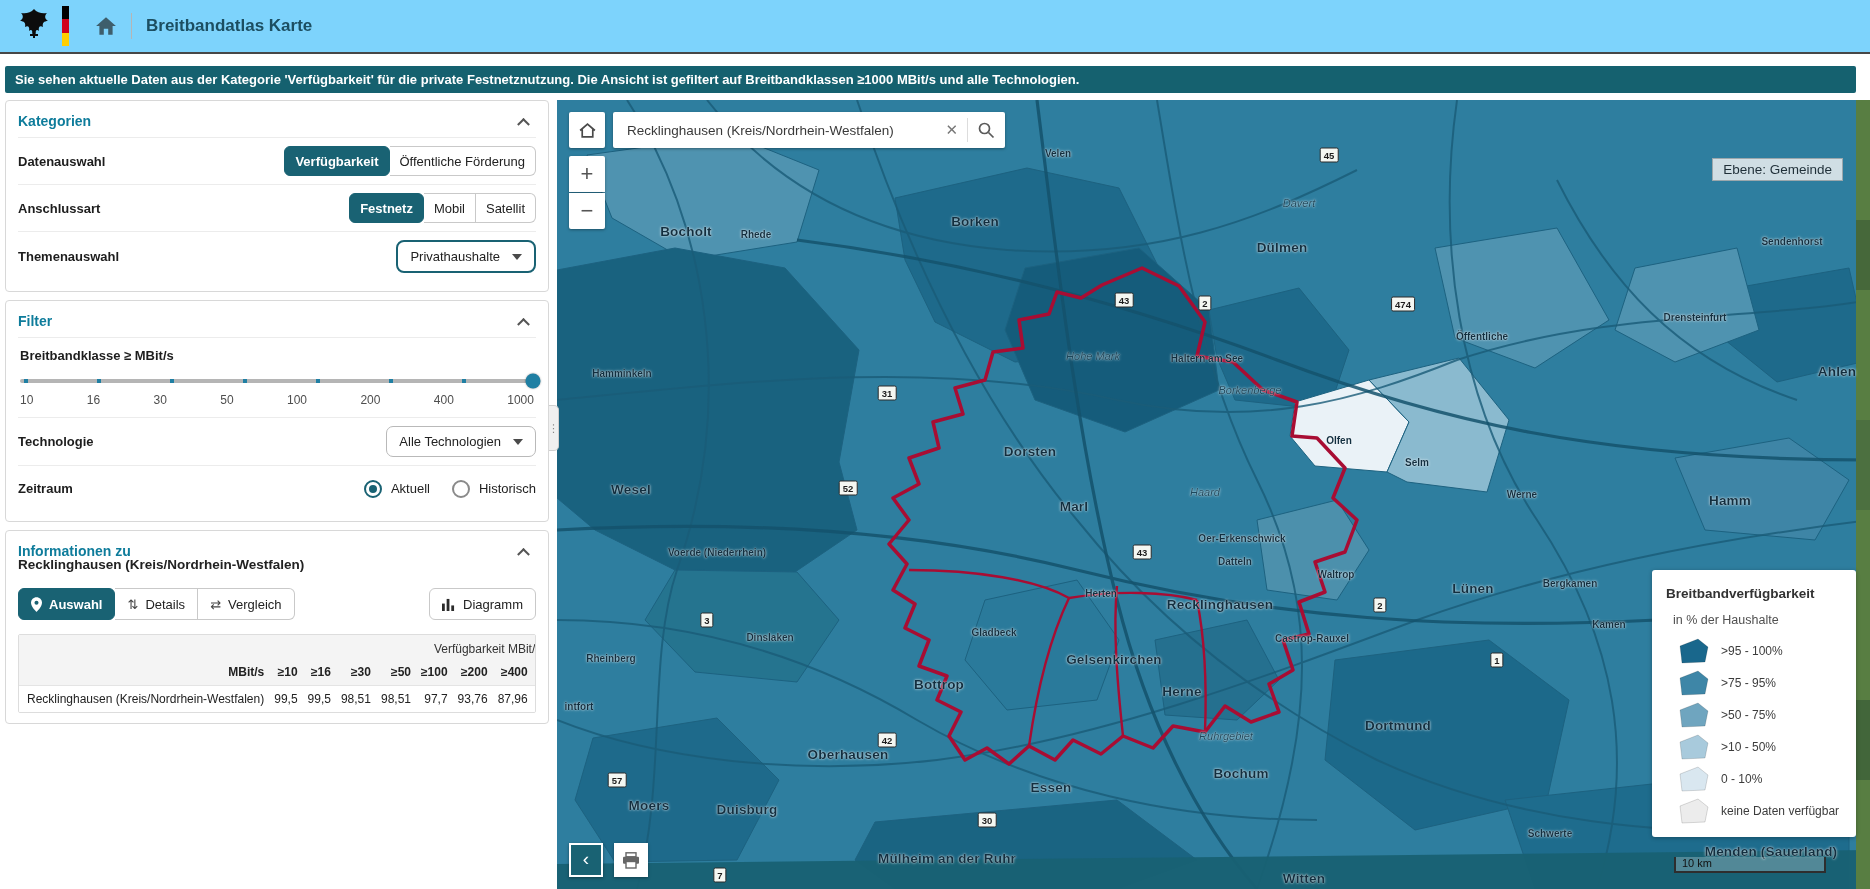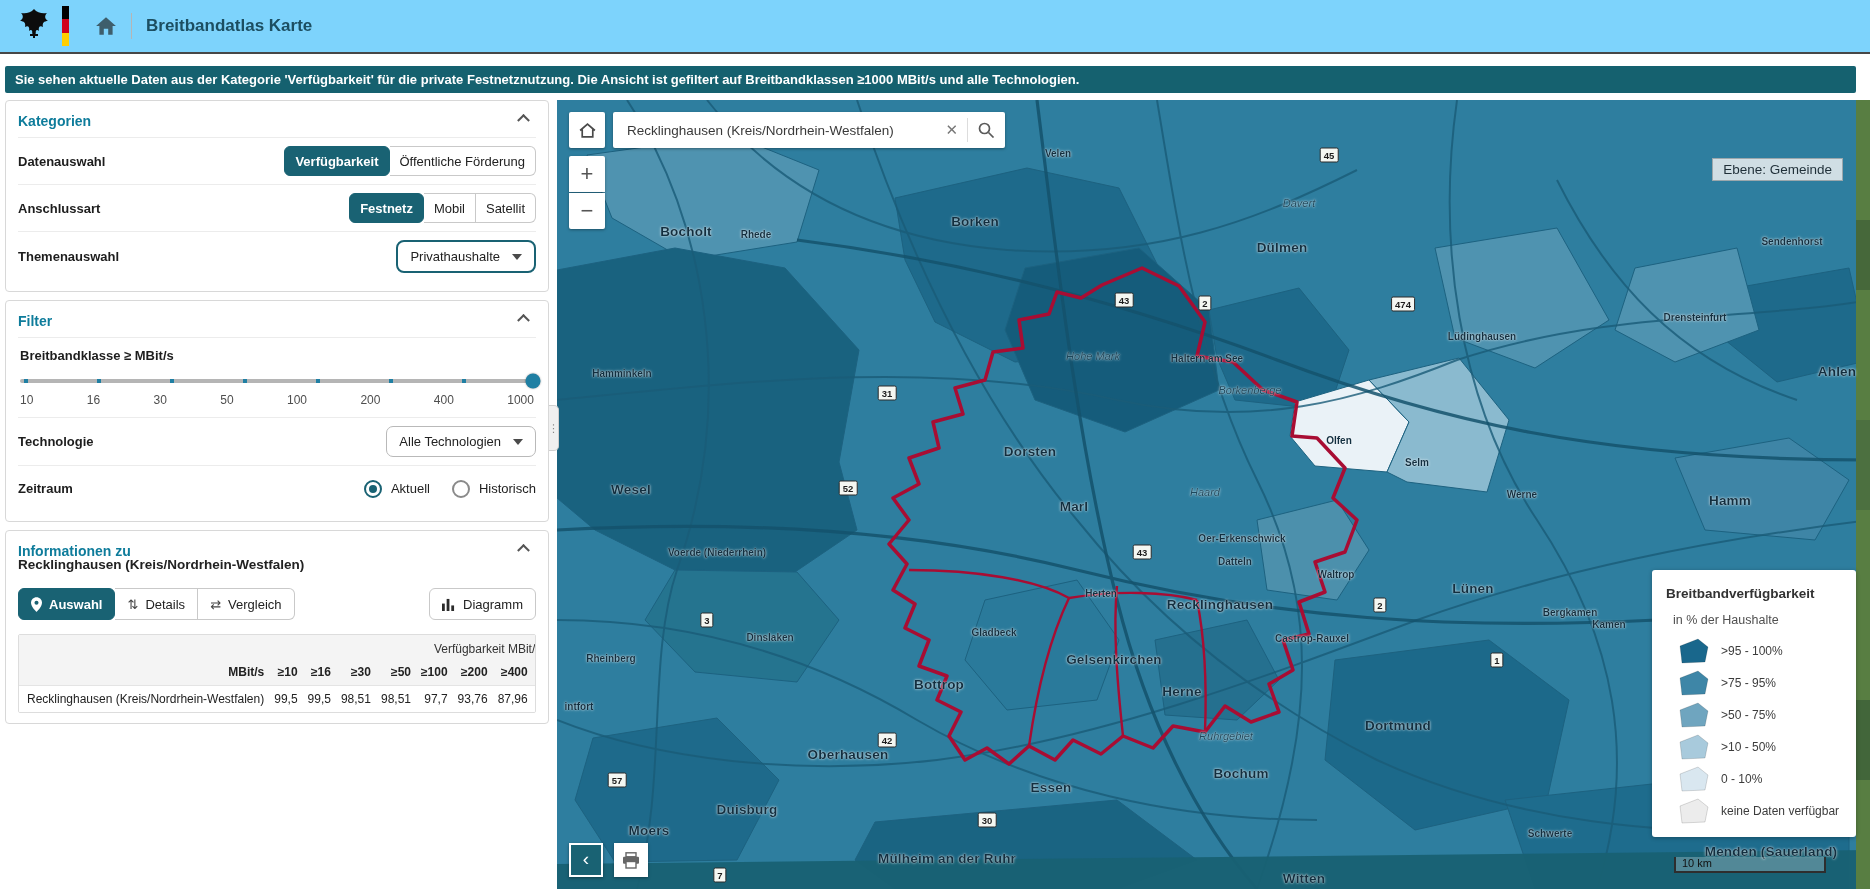--- a/index.html
+++ b/index.html
@@ -15,21 +15,21 @@
 .flagbar div { flex:1; }
 .home-btn { margin-left:26px; display:flex; align-items:center; cursor:pointer; }
 .tdivider { width:1px; height:26px; background:#b5b5b5; margin:0 14px; }
 .app-title { font-size:17px; font-weight:bold; color:#1C4E61; }
 
 .banner { margin:12px 14px 0 5px; height:27px; background:#15616F; color:#fff;
   font-size:13px; font-weight:bold; display:flex; align-items:center; padding:0 10px; border-radius:2px; }
 
 .sidebar { position:absolute; left:5px; top:100px; width:544px; }
 .card { border:1px solid #D8D8D8; border-radius:4px; background:#fff; margin-bottom:8px; padding:8px 12px 10px; }
-.card-head { display:flex; justify-content:space-between; align-items:flex-start; padding:4px 2px 8px 0; }
+.card-head { display:flex; justify-content:space-between; align-items:center; padding:4px 2px 8px 0; }
 .card-title { color:#0E7C9B; font-weight:bold; font-size:14px; }
 .chev { width:9px; height:9px; border-left:2px solid #555; border-top:2px solid #555;
   transform:rotate(45deg) translate(2px,2px); cursor:pointer; margin-right:6px; }
 .row { display:flex; justify-content:space-between; align-items:center; padding:8px 0; border-top:1px solid #ECECEC; min-height:46px; }
 .row-label { font-size:13px; font-weight:bold; color:#1d1d1d; }
 .seg { display:flex; }
 .seg .sbtn { height:30px; padding:0 10px; font-size:13px; background:#fff; border:1px solid #C9C9C9;
   color:#222; cursor:pointer; font-family:inherit; display:flex; align-items:center; }
 .seg .sbtn + .sbtn { border-left:none; }
 .seg .sbtn:first-child { border-radius:6px 0 0 6px; }
@@ -363,58 +363,58 @@
   <div>
 
   <div class="map-label major" style="left: 129px; top: 131px;">Bocholt</div>
       <div class="map-label town" style="left: 199px; top: 134px;">Rhede</div>
       <div class="map-label major" style="left: 418px; top: 121px;">Borken</div>
       <div class="map-label town" style="left: 501px; top: 53px;">Velen</div>
       <div class="map-label major" style="left: 706px; top: 147px; margin-left: 19px;">Dülmen</div>
       <div class="map-label area" style="left: 742px; top: 103px;">Davert</div>
       <div class="map-label town" style="left: 1235px; top: 141px;">Sendenhorst</div>
       <div class="map-label town" style="left: 1138px; top: 217px;">Drensteinfurt</div>
-      <div class="map-label town" style="left: 925px; top: 236px;">Lüdinghausen</div>
+      <div class="map-label town" style="left: 925px; top: 236px;">Öffentliche</div>
       <div class="map-label major" style="left: 1280px; top: 271px;">Ahlen</div>
       <div class="map-label town" style="left: 65px; top: 273px;">Hamminkeln</div>
       <div class="map-label town" style="left: 650px; top: 258px;">Haltern am See</div>
       <div class="map-label area" style="left: 536px; top: 256px;">Hohe Mark</div>
       <div class="map-label area" style="left: 693px; top: 290px;">Borkenberge</div>
       <div class="map-label town" style="left: 782px; top: 340px;">Olfen</div>
       <div class="map-label town" style="left: 860px; top: 362px;">Selm</div>
       <div class="map-label town" style="left: 965px; top: 394px;">Werne</div>
       <div class="map-label major" style="left: 1173px; top: 400px;">Hamm</div>
       <div class="map-label major" style="left: 74px; top: 389px;">Wesel</div>
       <div class="map-label major" style="left: 473px; top: 351px;">Dorsten</div>
       <div class="map-label major" style="left: 517px; top: 406px;">Marl</div>
       <div class="map-label area" style="left: 648px; top: 392px;">Haard</div>
       <div class="map-label town" style="left: 685px; top: 438px;">Oer-Erkenschwick</div>
       <div class="map-label town" style="left: 678px; top: 461px;">Datteln</div>
       <div class="map-label town" style="left: 779px; top: 474px;">Waltrop</div>
       <div class="map-label major" style="left: 916px; top: 488px;">Lünen</div>
-      <div class="map-label town" style="left: 1013px; top: 512px;">Bergkamen</div>
+      <div class="map-label town" style="left: 1013px; top: 483px;">Bergkamen</div>
       <div class="map-label town" style="left: 1052px; top: 524px;">Kamen</div>
       <div class="map-label town" style="left: 160px; top: 452px;">Voerde (Niederrhein)</div>
       <div class="map-label town" style="left: 544px; top: 493px;">Herten</div>
       <div class="map-label major" style="left: 663px; top: 504px;">Recklinghausen</div>
       <div class="map-label town" style="left: 213px; top: 537px;">Dinslaken</div>
       <div class="map-label town" style="left: 437px; top: 532px;">Gladbeck</div>
       <div class="map-label town" style="left: 755px; top: 538px;">Castrop-Rauxel</div>
       <div class="map-label major" style="left: 1157px; top: 574px;">Unna</div>
       <div class="map-label town" style="left: 54px; top: 558px;">Rheinberg</div>
       <div class="map-label major" style="left: 382px; top: 584px;">Bottrop</div>
       <div class="map-label major" style="left: 557px; top: 559px;">Gelsenkirchen</div>
       <div class="map-label major" style="left: 625px; top: 591px;">Herne</div>
       <div class="map-label major" style="left: 841px; top: 625px;">Dortmund</div>
       <div class="map-label town" style="left: 22px; top: 606px;">intfort</div>
       <div class="map-label major" style="left: 291px; top: 654px;">Oberhausen</div>
       <div class="map-label area" style="left: 669px; top: 636px;">Ruhrgebiet</div>
       <div class="map-label major" style="left: 494px; top: 687px;">Essen</div>
       <div class="map-label major" style="left: 684px; top: 673px;">Bochum</div>
-      <div class="map-label major" style="left: 92px; top: 730px;">Moers</div>
+      <div class="map-label major" style="left: 92px; top: 705px;">Moers</div>
       <div class="map-label major" style="left: 190px; top: 709px;">Duisburg</div>
       <div class="map-label major" style="left: 390px; top: 758px;">Mülheim an der Ruhr</div>
       <div class="map-label major" style="left: 747px; top: 778px;">Witten</div>
       <div class="map-label town" style="left: 993px; top: 733px;">Schwerte</div>
       <div class="map-label major" style="left: 1214px; top: 751px;">Menden (Sauerland)</div>
     </div>
 
   <div>
 
   <div class="shield" style="left: 330px; top: 293px;">31</div>

